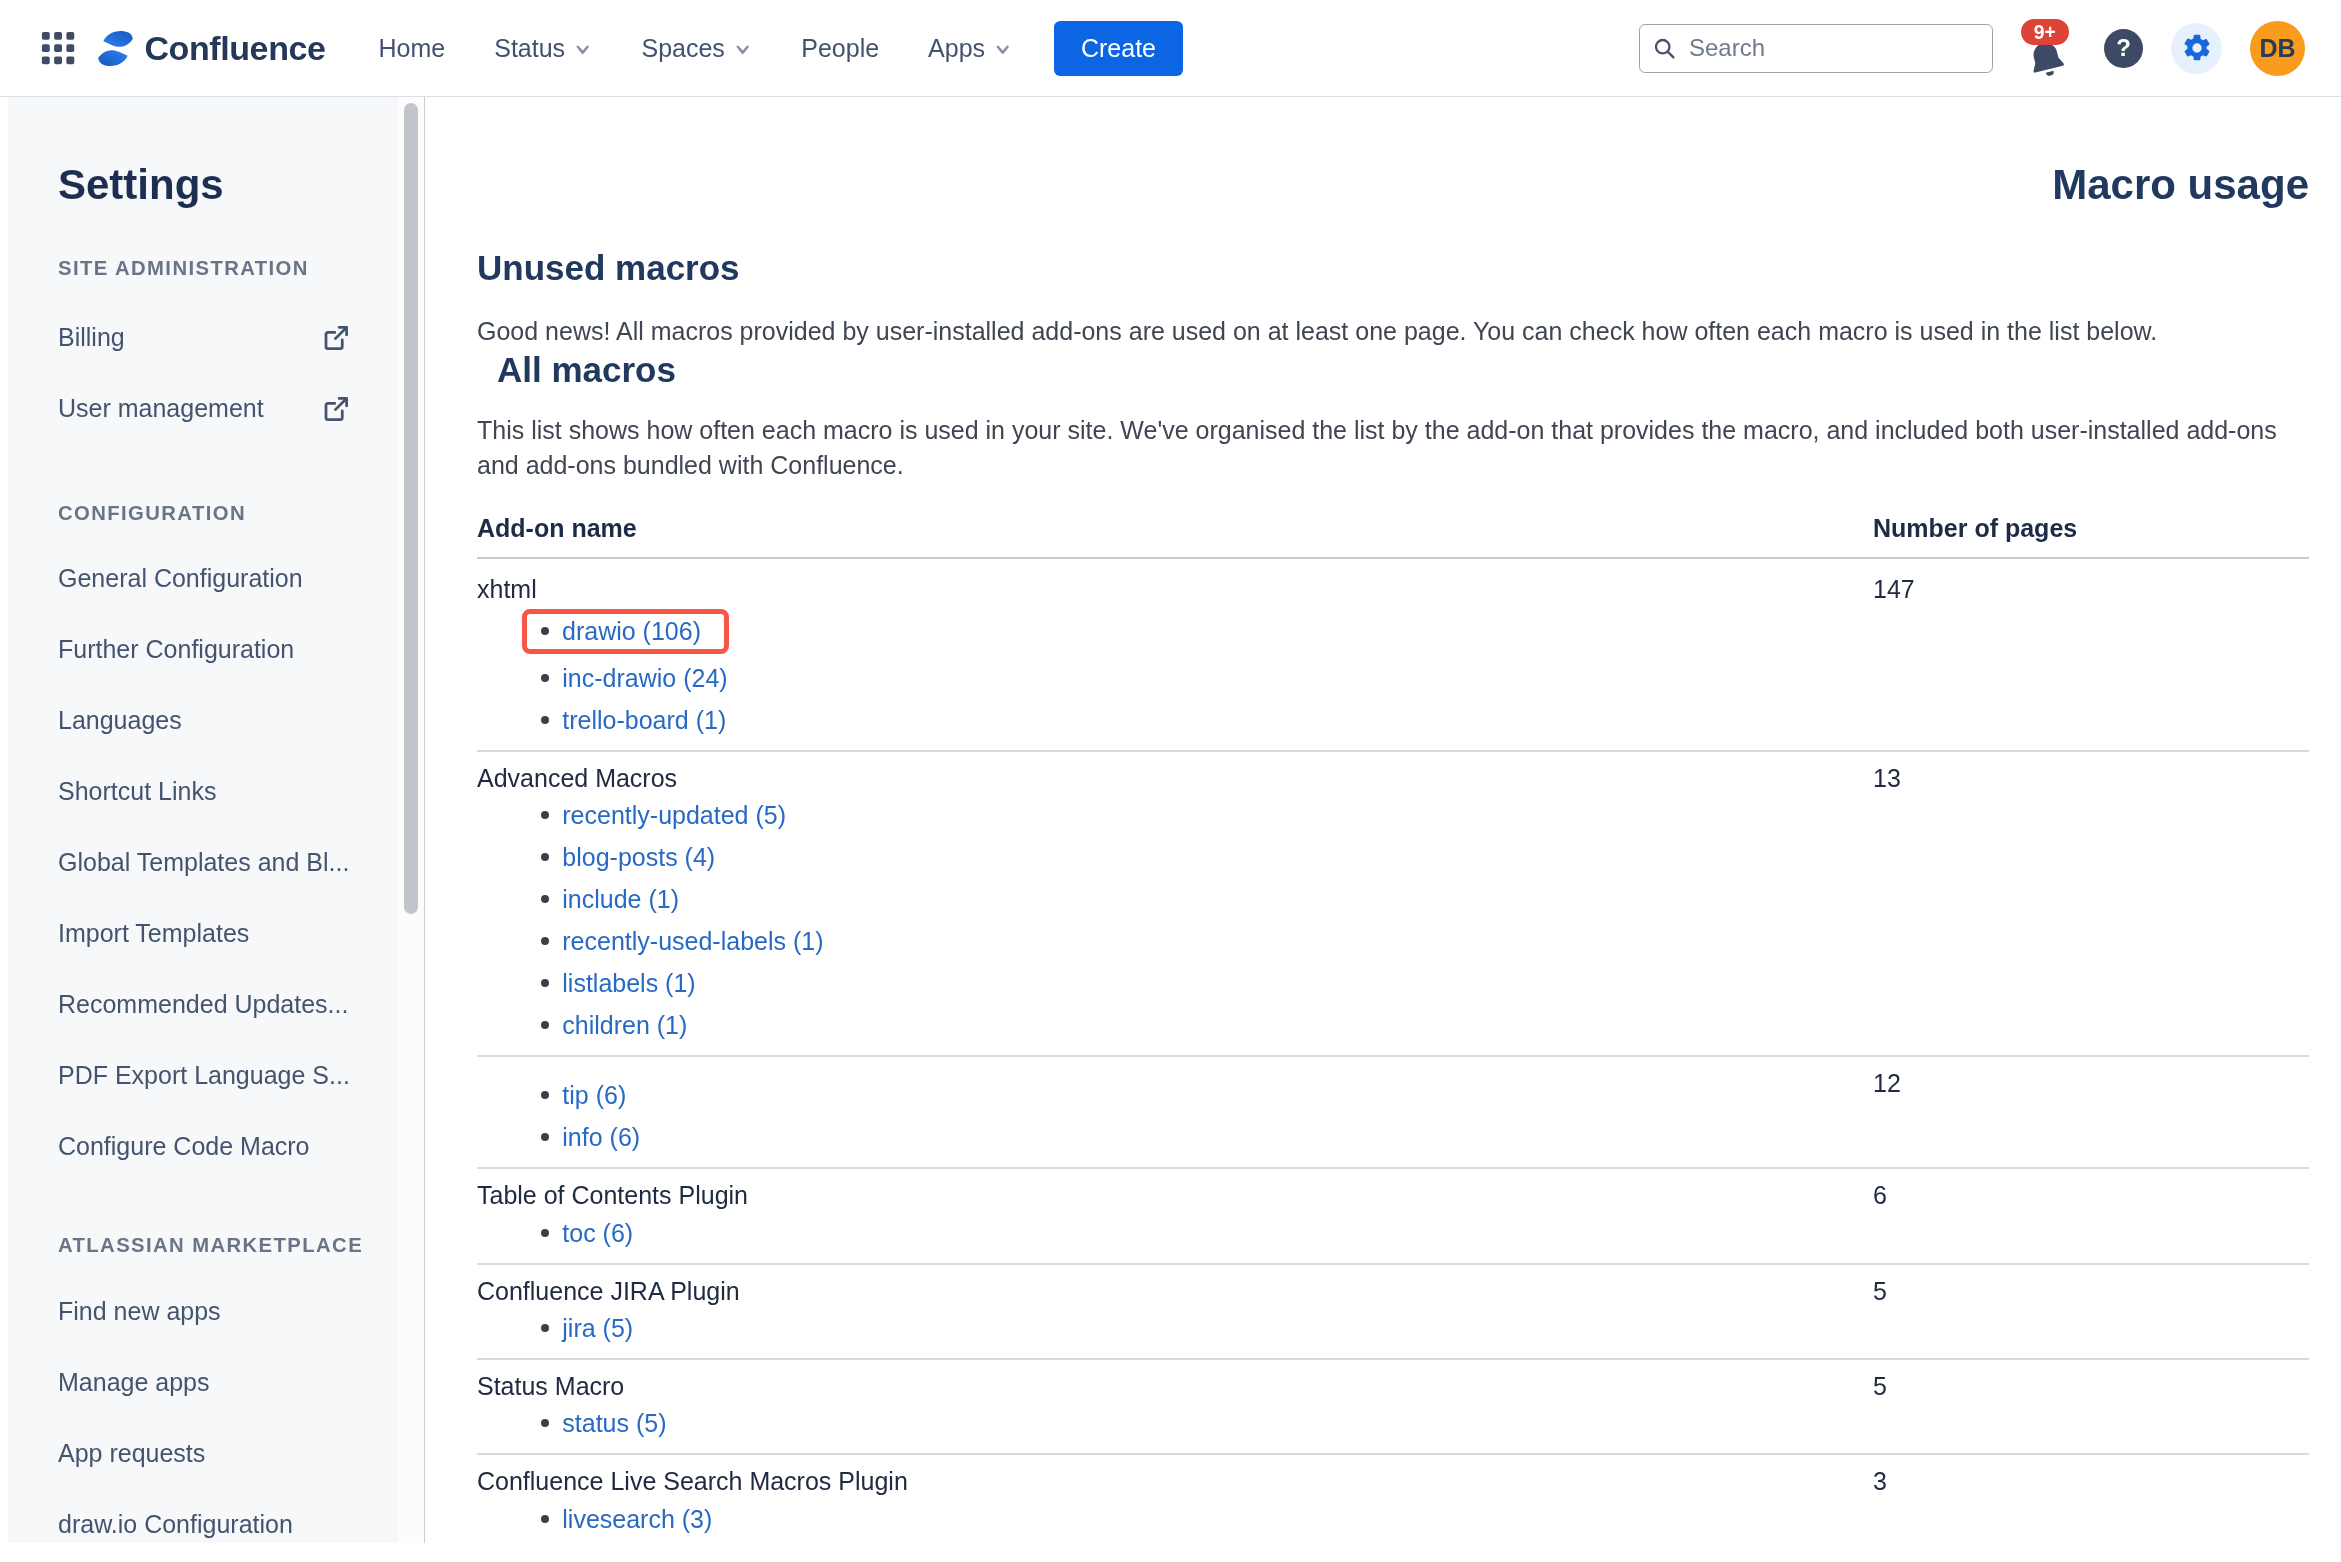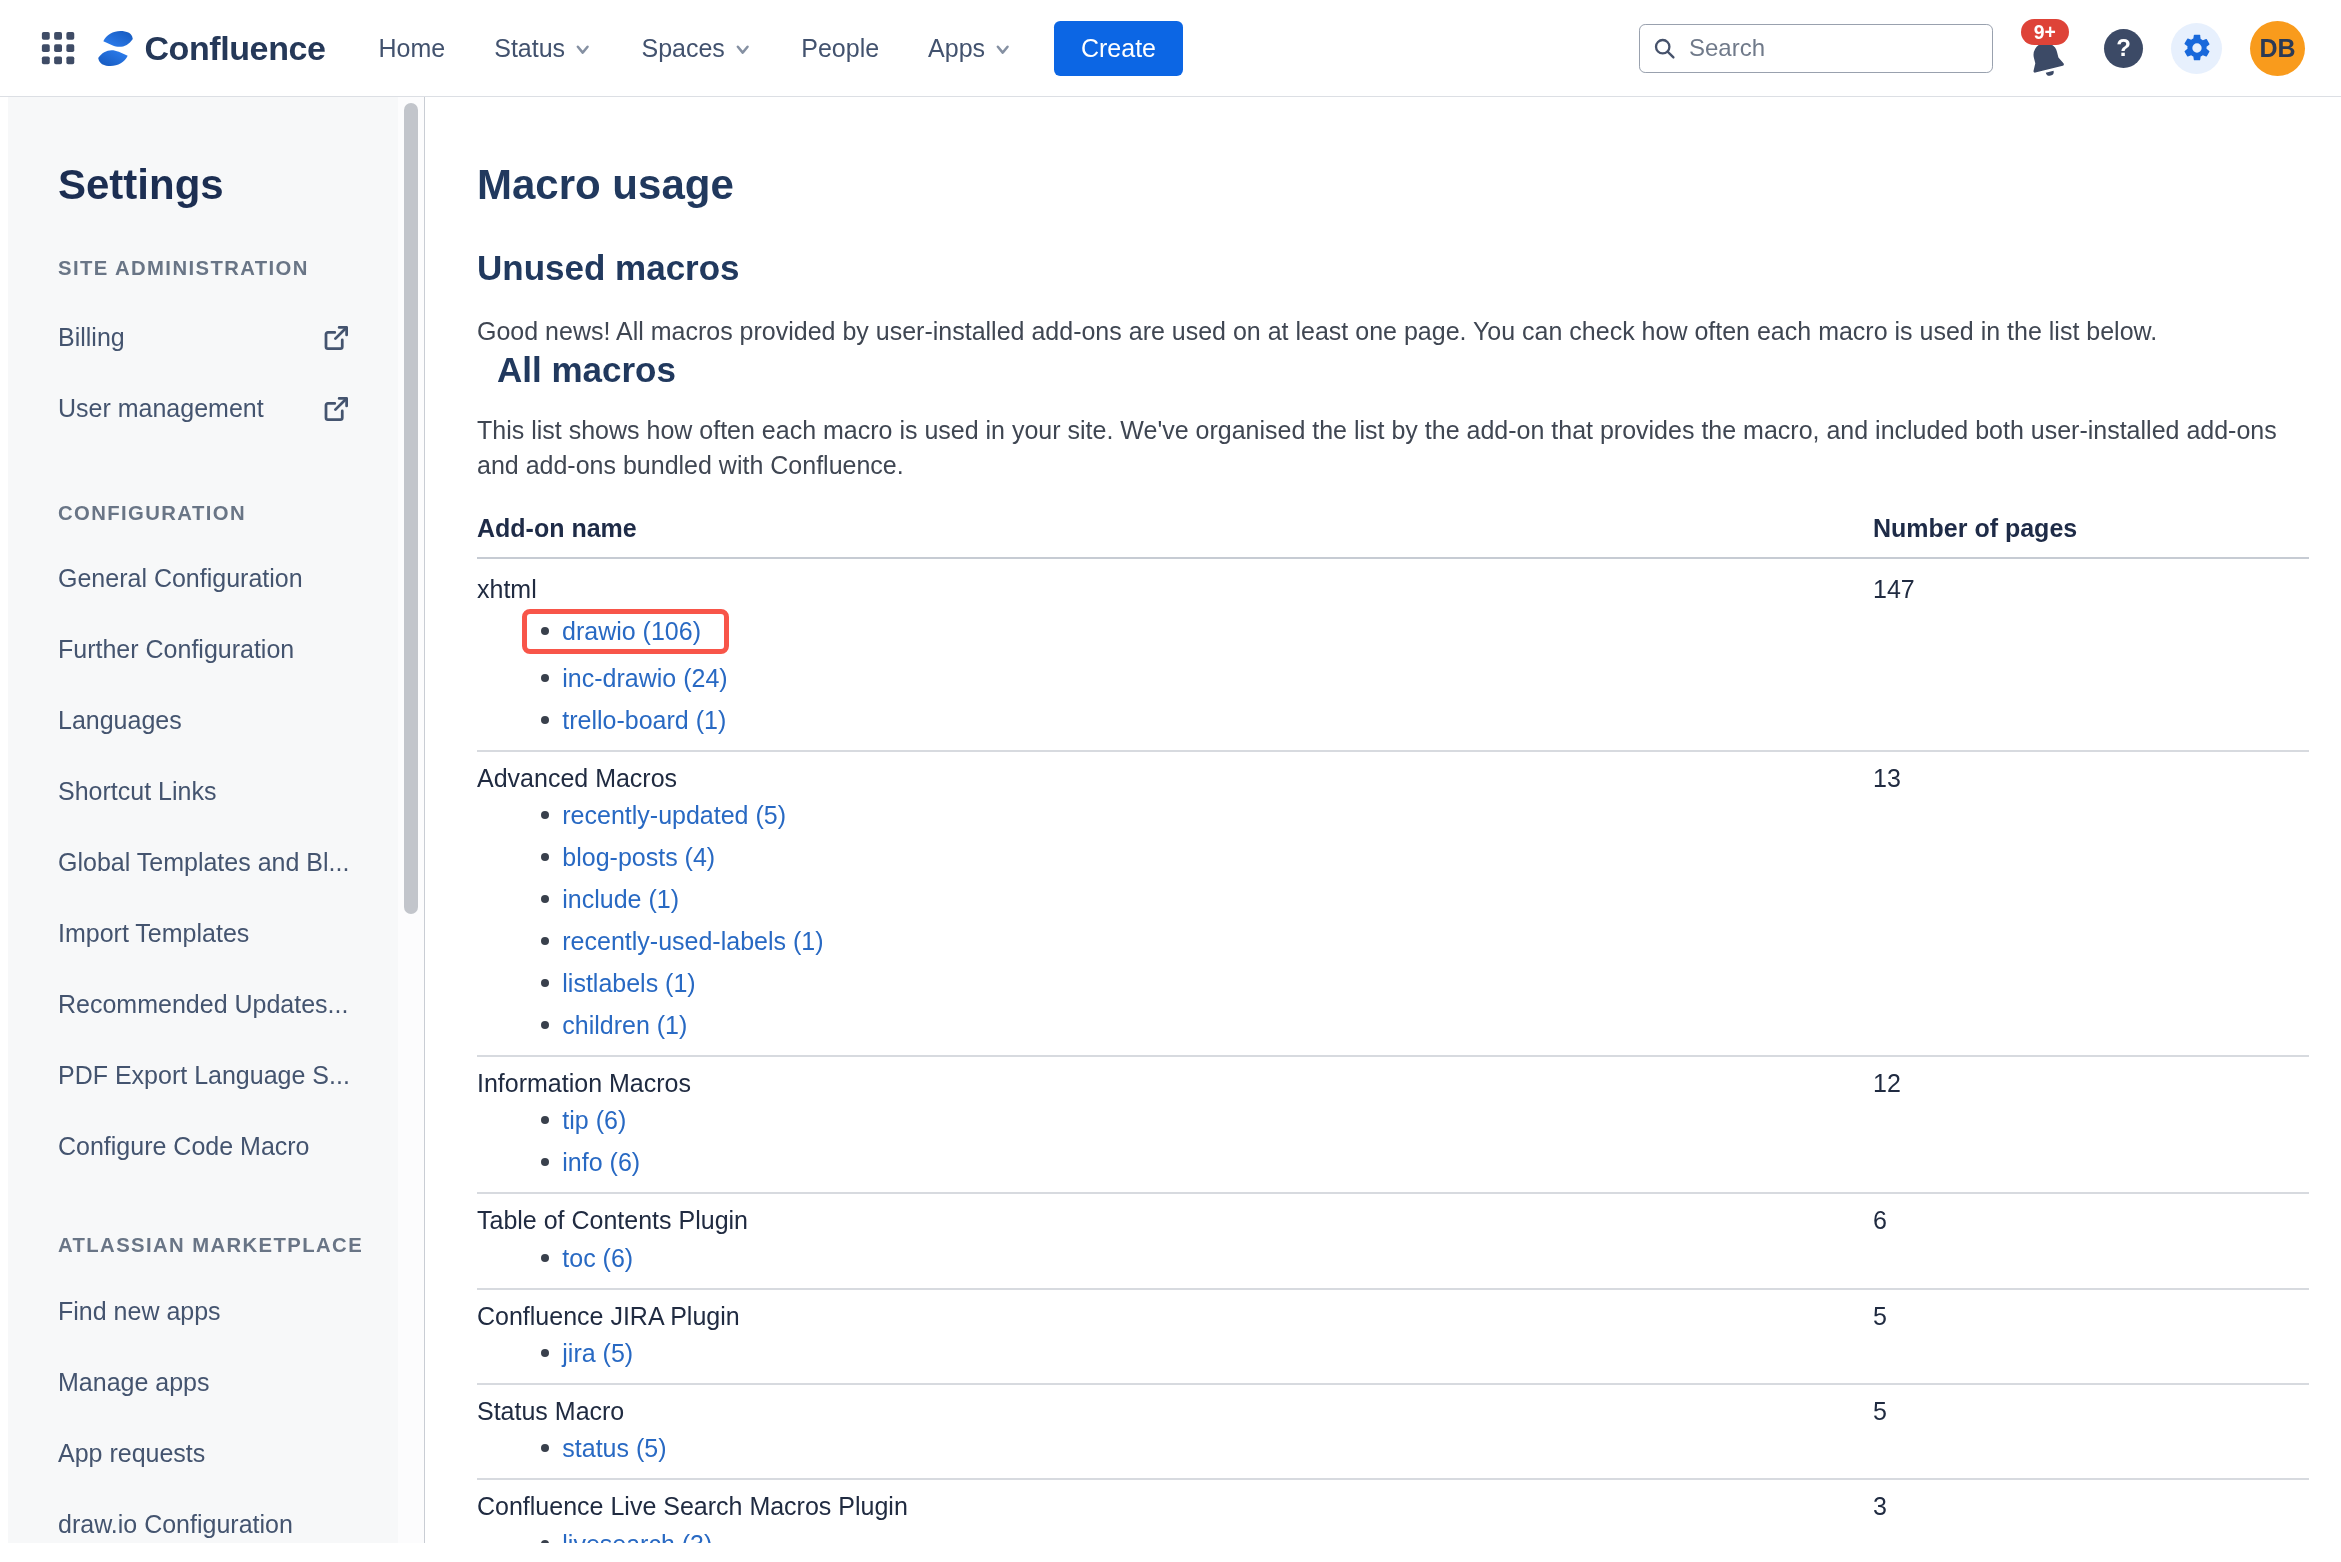--- a/index.html
+++ b/index.html
@@ -72,21 +72,21 @@
   .side-item{position:relative;height:71px;display:flex;align-items:center;font-size:25px;color:#44546F;cursor:pointer;width:318px;}
   .ext{position:absolute;left:263px;top:50%;transform:translateY(-50%);width:30px;height:30px;}
   
   .scroll-zone{position:absolute;left:398px;top:97px;width:26px;bottom:0;background:#FCFCFD;border-right:1.8px solid #C9CDD4;}
   .scroll-thumb{position:absolute;left:6.2px;top:6.2px;width:14px;height:811px;border-radius:8px;background:#C2C5CB;cursor:grab;}
   
   .content{
     position:absolute;left:425px;top:97px;right:0;bottom:0;background:#fff;
     box-sizing:border-box;padding:64px 33px 0 52px;overflow:hidden;
   }
-  .page-title{font-size:42px;line-height:48px;font-weight:600;color:#21395E;}
+  .page-title{font-size:42px;line-height:48px;font-weight:600;color:#21395E;text-align:right;}
   .h2{font-size:35px;line-height:39px;font-weight:600;color:#21395E;}
   .h2.unused{margin-top:39px;}
   .h2.allmacros{margin-top:1.8px;margin-left:20px;}
   .para{font-size:25px;line-height:35px;color:#3F4652;}
   .para.p1{margin-top:26.5px;}
   .para.p2{margin-top:24px;max-width:1832px;}
   .table{margin-top:32px;}
   .thead{
     display:grid;grid-template-columns:1396px 1fr;
     font-size:25px;line-height:26.5px;font-weight:700;color:#1E2B47;
@@ -349,21 +349,20 @@
                 <span class="bullet"></span>
                 <a class="macro">children (1)</a>
               </li>
           </ul>
         </div>
         <div class="pages-num">13</div>
       </div>
 
       <div class="mrow">
         <div>
-          <div class="addon-name">Information Macros</div>
           <ul class="macros">
             <li>
                 <span class="bullet"></span>
                 <a class="macro">tip (6)</a>
               </li>
             <li>
                 <span class="bullet"></span>
                 <a class="macro">info (6)</a>
               </li>
           </ul>

